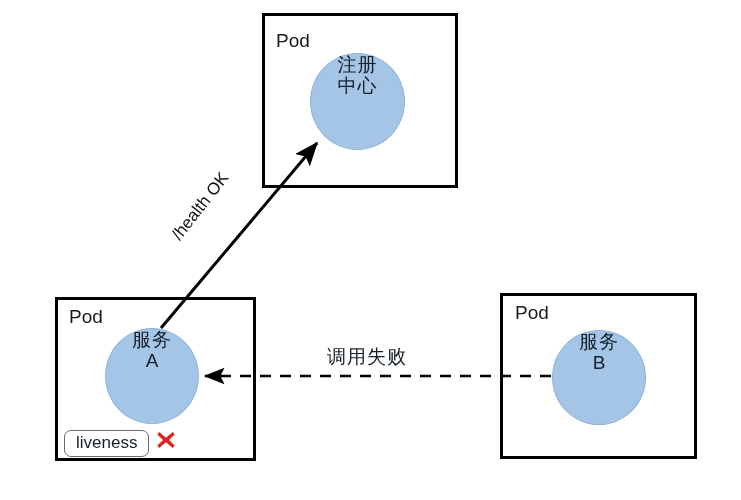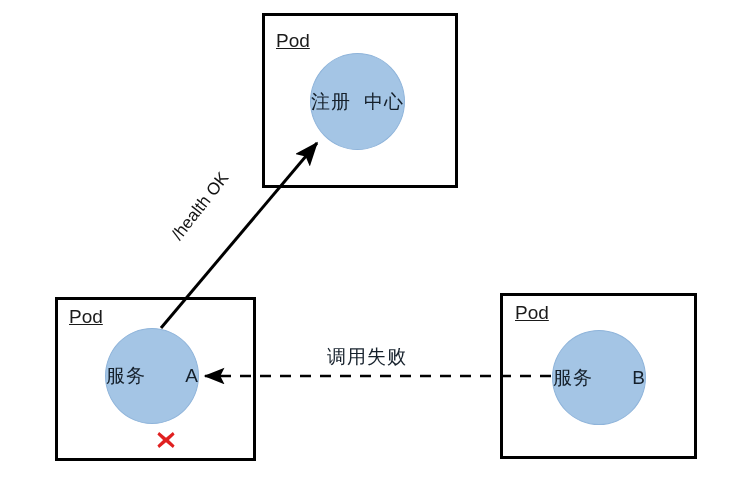--- a/index.html
+++ b/index.html
@@ -23,32 +23,31 @@
     border: 3px solid #000000;
     box-sizing: border-box;
   }
   .pod-label {
     position: absolute;
     font-size: 19px;
     color: #1a1a1a;
     line-height: 1;
     white-space: nowrap;
     font-family: "Liberation Sans", "DejaVu Sans", sans-serif;
-    text-decoration: underline;
   }
   .svc-circle {
     position: absolute;
     border-radius: 50%;
     background: #a4c5e5;
     border: 1px solid #8fb4da;
     box-sizing: border-box;
     display: flex;
-    flex-direction: row;
+    flex-direction: column;
     align-items: center;
-    justify-content: space-between;
+    justify-content: flex-start;
     z-index: 3;
   }
   .svc-circle .cn {
     font-family: "DejaVu Sans", "Liberation Sans", sans-serif;
     font-size: 19px;
     color: #15202b;
     line-height: 1.12;
     letter-spacing: 1px;
   }
   .svc-circle .en {
@@ -152,18 +151,19 @@
   <div class="svc-circle" style="left:105px; top:328px; width:94px; height:96px;">
     <span class="cn">服务</span>
     <span class="en">A</span>
   </div>
 
   <div class="svc-circle" style="left:552px; top:330px; width:94px; height:95px;">
     <span class="cn">服务</span>
     <span class="en">B</span>
   </div>
 
+  <div class="liveness-badge">liveness</div>
 
   <svg class="fail-mark" viewBox="0 0 24 24">
     <path d="M4.5 3.2 L12 9.6 L19.5 3.2 L21.4 6.0 L15.2 12 L21.4 18.0 L19.5 20.8 L12 14.4 L4.5 20.8 L2.6 18.0 L8.8 12 L2.6 6.0 Z" fill="#e02020"></path>
   </svg>
 
 </div>
 
 </body></html>

